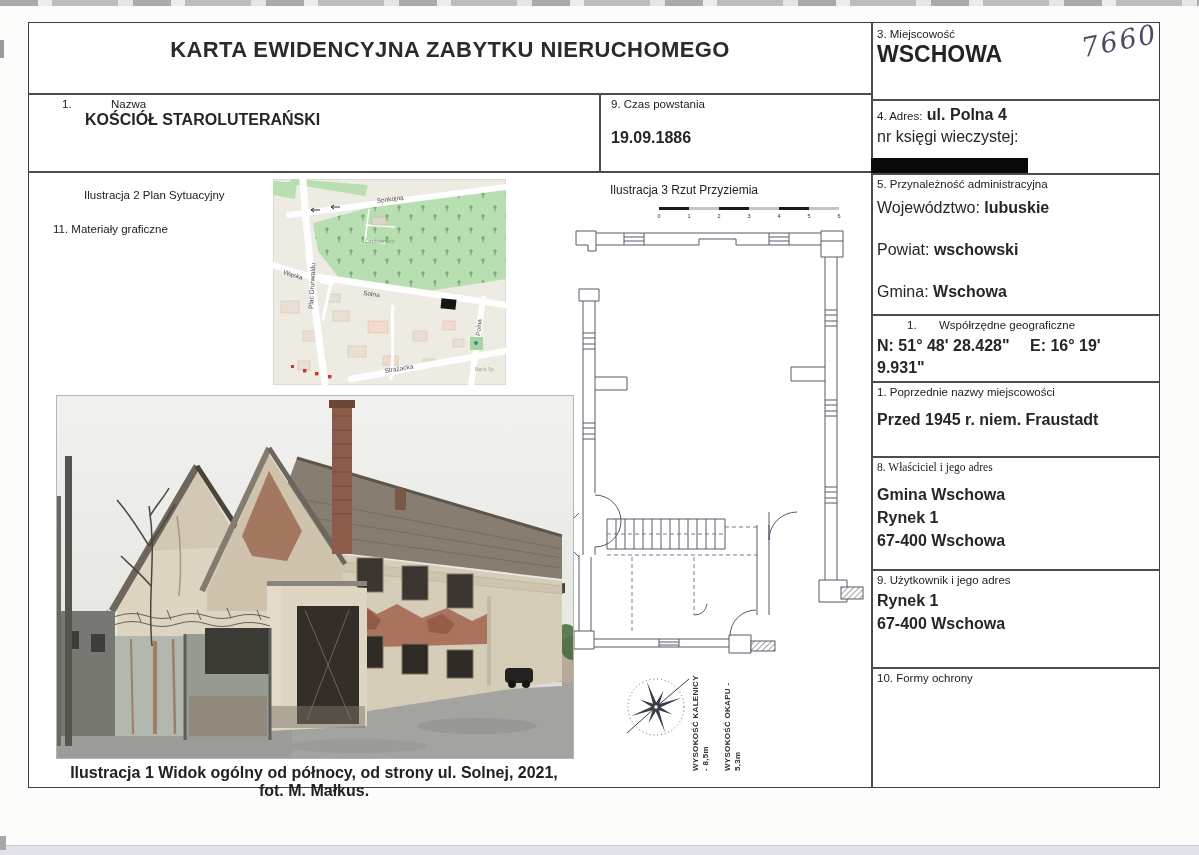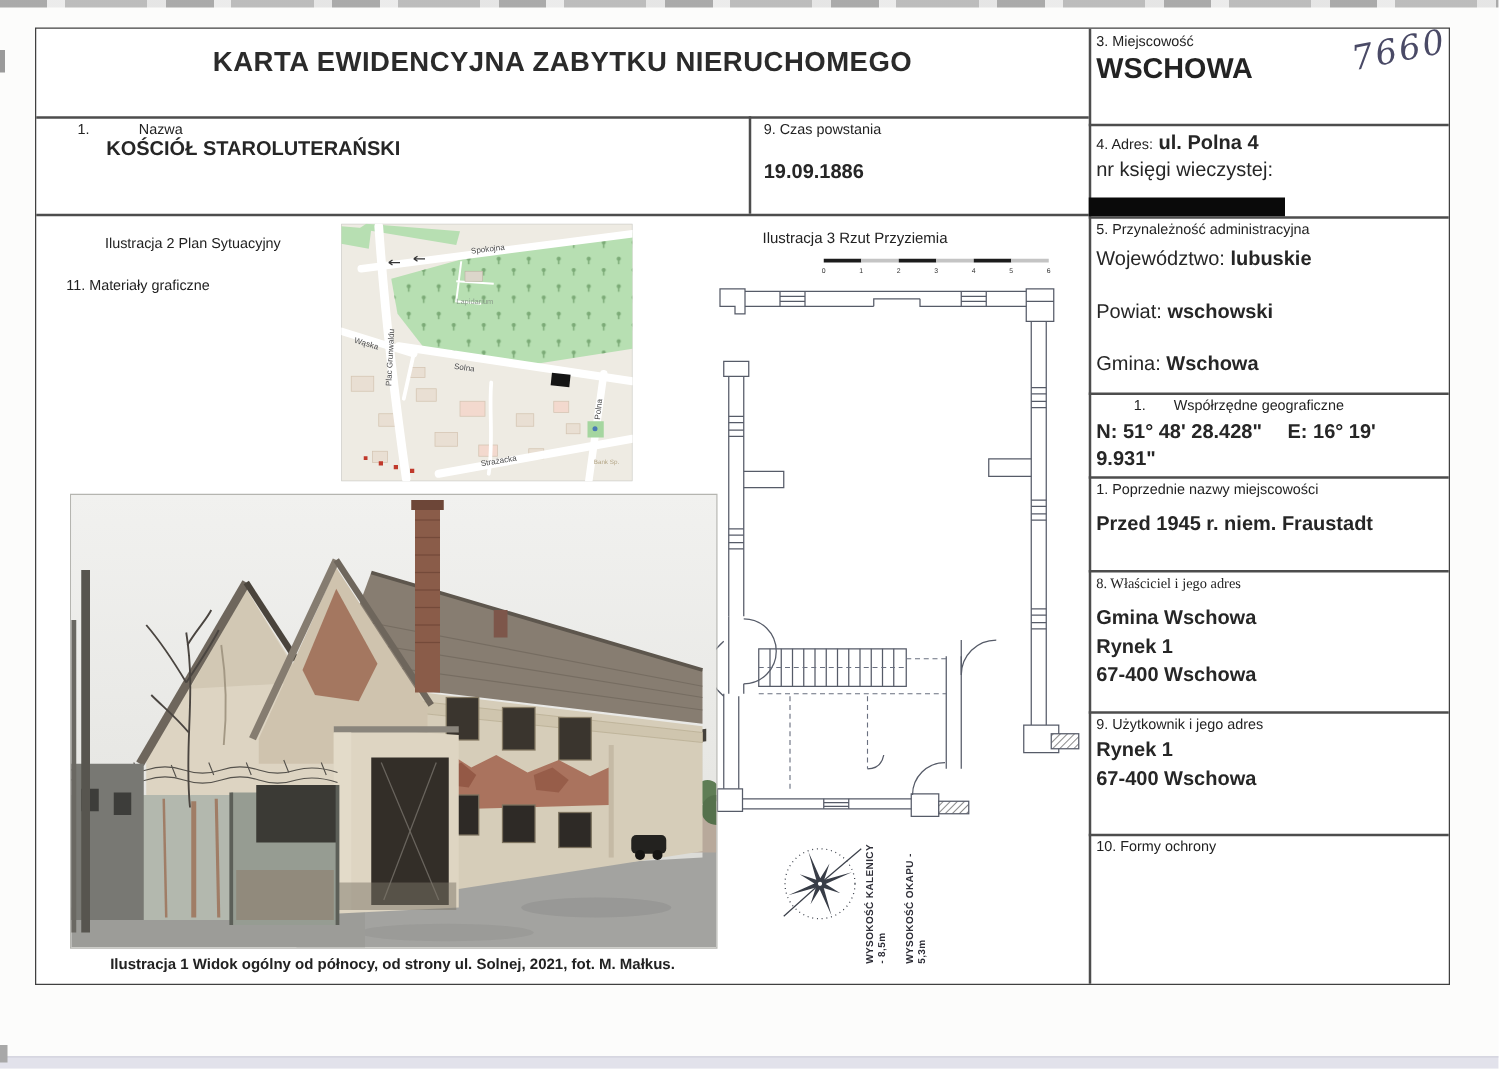--- a/index.html
+++ b/index.html
@@ -19,21 +19,21 @@
   .lbl{font-size:11.5px;color:#222;}
   .val{font-weight:bold;font-size:16px;color:#262626;}
   .title1{font-size:22px;font-weight:bold;letter-spacing:.4px;color:#2b2b2b;}
   .title2{font-size:19px;font-weight:bold;letter-spacing:.4px;color:#2b2b2b;}
   .big-val{font-weight:bold;font-size:23px;color:#232323;}
   .kv{font-size:16px;color:#262626;}
   .kv b{font-weight:bold;}
   .handwriting{font-family:"DejaVu Serif","Liberation Serif",serif;font-style:italic;
     font-size:27px;color:#4a4a66;transform:rotate(-11deg);letter-spacing:2px;}
   .redaction{background:#0a0a0a;}
-  .caption{font-size:12px;font-weight:600;color:#222;text-align:center;}
+  .caption{font-size:16px;font-weight:600;color:#222;text-align:center;}
   .plan-caption{font-size:12px;color:#222;text-align:center;}
   .vtext{transform-origin:0 0;transform:rotate(-90deg);width:110px;
     font-size:8px;font-weight:bold;color:#2f2f38;line-height:10px;letter-spacing:.3px;white-space:nowrap;}
   .photo-frame{border:1px solid #b5b5b0;}
 </style>
 </head>
 <body>
 
 <div class="page">
 

